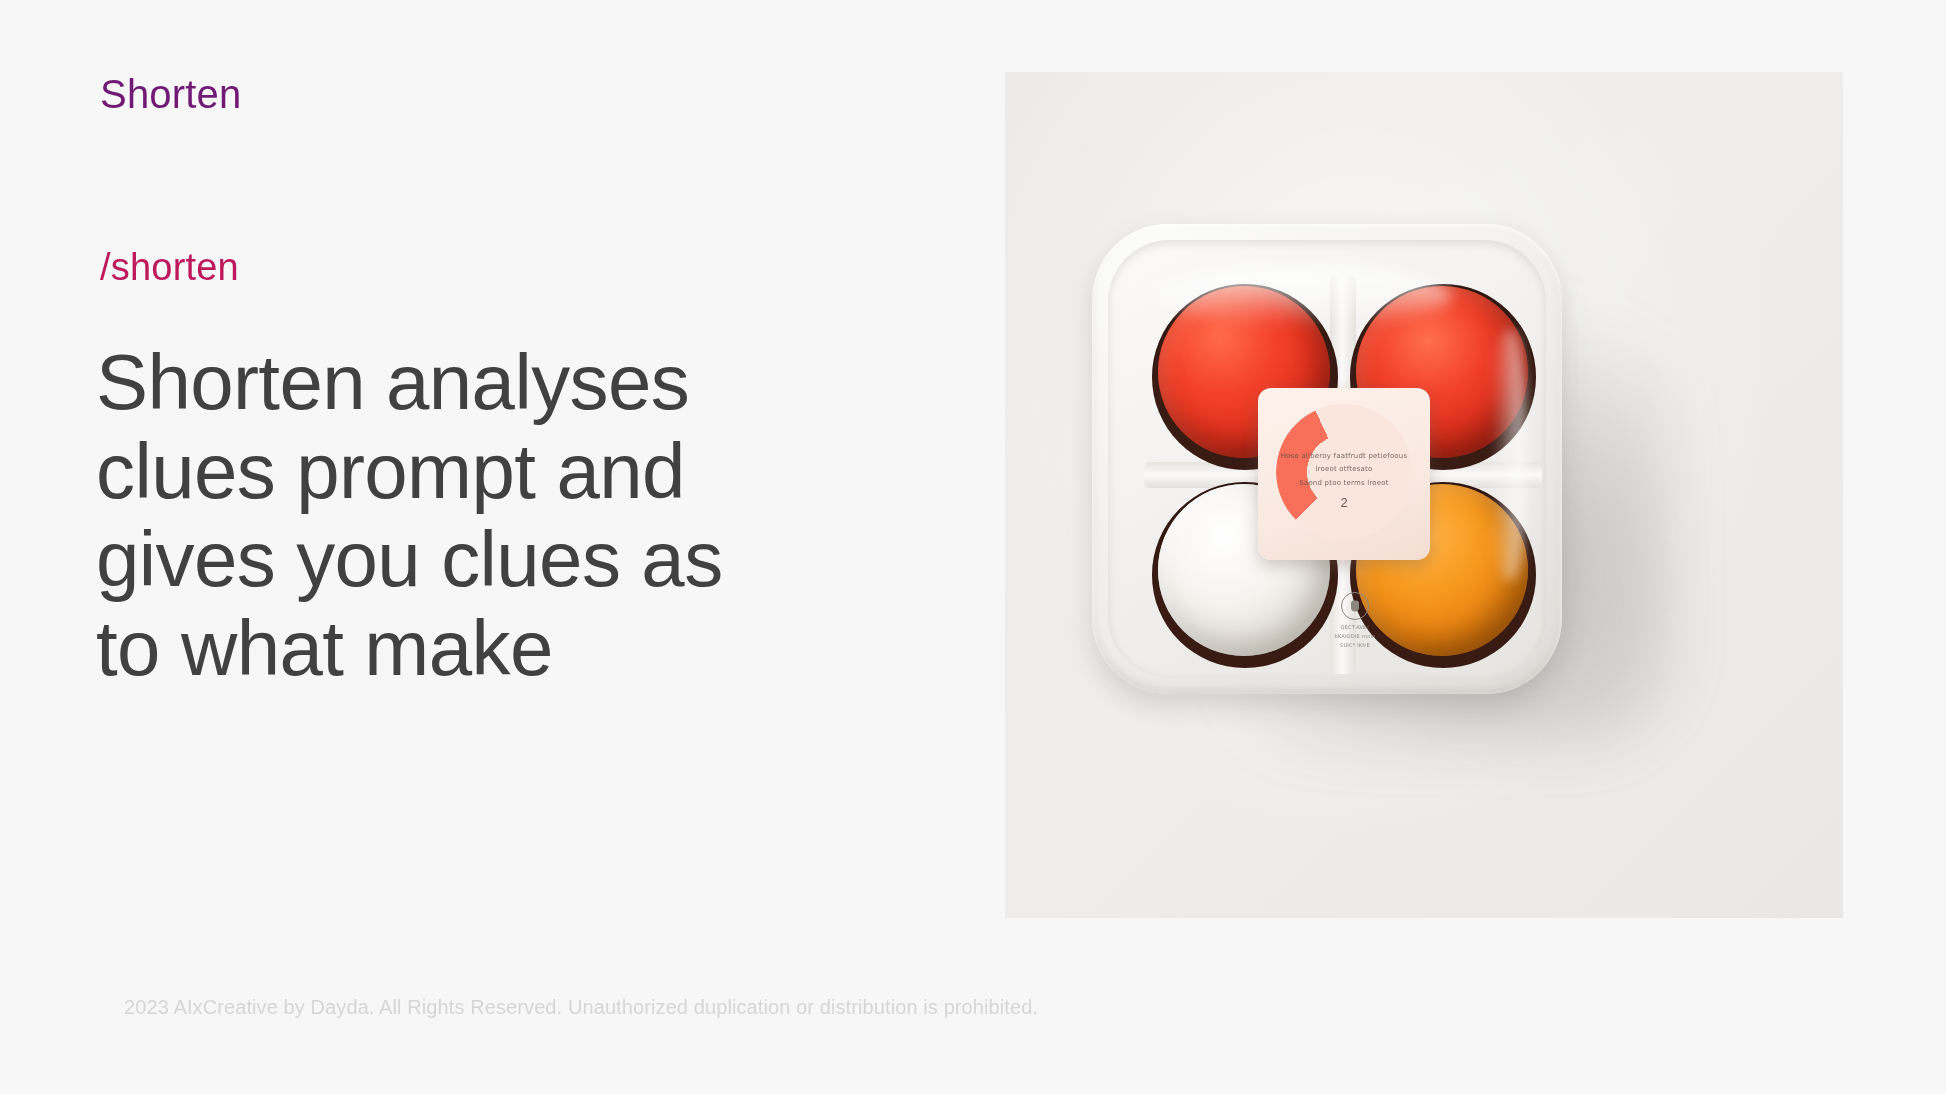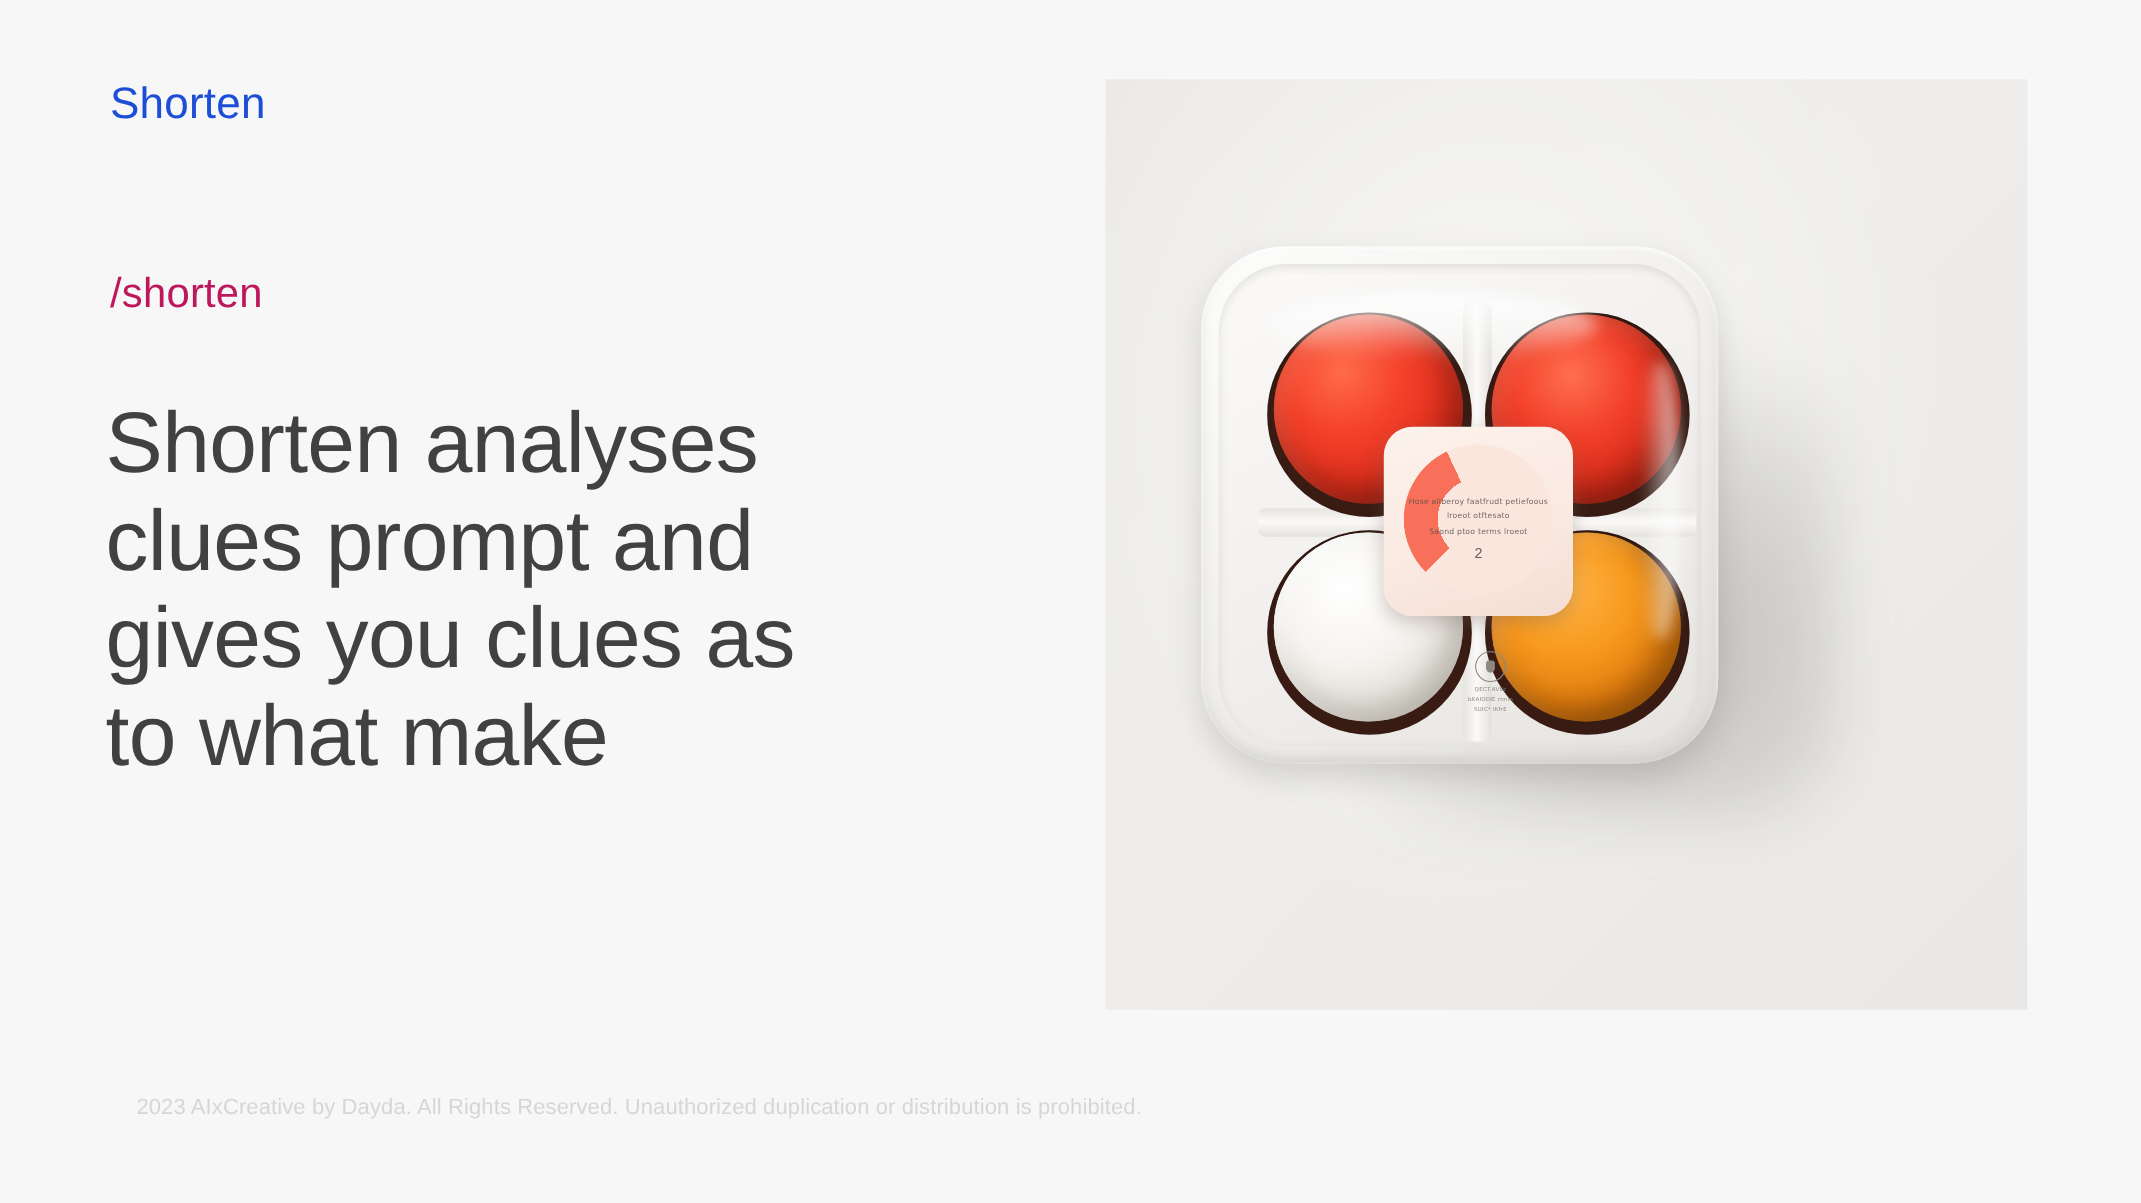--- a/index.html
+++ b/index.html
@@ -22,21 +22,21 @@
     width: 1005px;
     height: 1094px;
   }
 
   .eyebrow {
     position: absolute;
     left: 100px;
     top: 74px;
     font-size: 40px;
     font-weight: 400;
-    color: #1d4ed8;
+    color: #701a75;
     letter-spacing: 0.2px;
     line-height: 1;
     white-space: nowrap;
   }
 
   .command {
     position: absolute;
     left: 100px;
     top: 248px;
     font-size: 38px;
@@ -50,21 +50,20 @@
   .headline {
     position: absolute;
     left: 96px;
     top: 338px;
     width: 800px;
     font-size: 78px;
     font-weight: 400;
     line-height: 1.135;
     color: #414141;
     letter-spacing: -0.6px;
-    margin-top: 20px;
   }
   .headline .hl-line { display: block; white-space: nowrap; }
 
   .footer-note {
     position: absolute;
     left: 100px;
     top: 996px;
     font-size: 20px;
     font-weight: 400;
     color: #d6d6d6;
@@ -196,21 +195,21 @@
   .ridge-h { left: 6px; top: 192px; width: 398px; height: 26px;
     background: linear-gradient(180deg, #e6e4df 0%, #fbfaf9 48%, #e3e1dc 100%); }
 
   
   .label-card {
     position: absolute;
     left: 120px;
     top: 118px;
     width: 172px;
     height: 172px;
-    border-radius: 26px;
+    border-radius: 13px;
     background: linear-gradient(160deg, #fdf2ec 0%, #f9e9e1 60%, #f4ded4 100%);
     box-shadow: 0 6px 16px rgba(120,100,92,0.32);
     overflow: hidden;
   }
   .label-disc {
     position: absolute;
     left: 18px;
     top: 16px;
     width: 136px;
     height: 136px;

